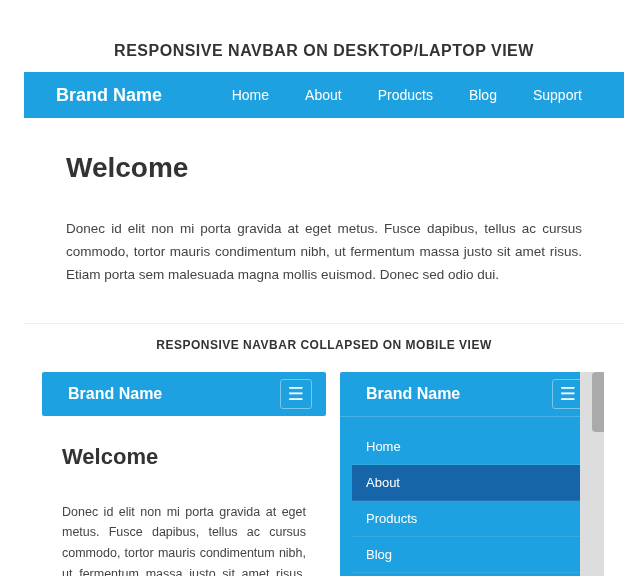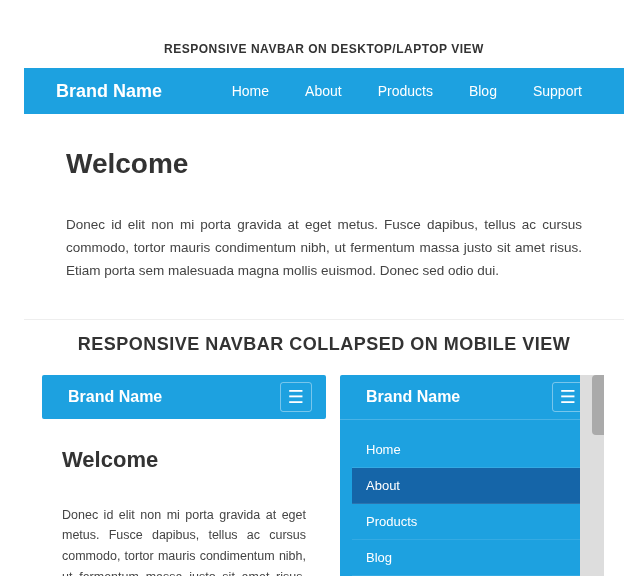--- a/index.html
+++ b/index.html
@@ -2,21 +2,21 @@
 <html><head>
   <meta charset="utf-8">
   <style>
     * { margin: 0; padding: 12px; box-sizing: border-box; }
     body { font-family: Arial, sans-serif; background: #fff; color: #333; font-size: 14px; width: 624px; }
 
     
     .page-title {
       text-align: center;
       font-weight: bold;
-      font-size: 12px;
+      font-size: 16px;
       padding: 18px 10px 12px;
       letter-spacing: 0.5px;
     }
 
     
     .navbar-desktop {
       background: #1da1e0;
       display: flex;
       align-items: center;
       width: 100%;
@@ -58,21 +58,21 @@
       font-size: 13.5px;
       line-height: 1.7;
       color: #444;
       text-align: justify;
     }
 
     
     .section-title {
       text-align: center;
       font-weight: bold;
-      font-size: 18px;
+      font-size: 12px;
       padding: 14px 10px 12px;
       letter-spacing: 0.5px;
       border-top: 1px solid #eee;
       margin-top: 6px;
     }
 
     
     .mobile-section {
       display: flex;
       gap: 0;

